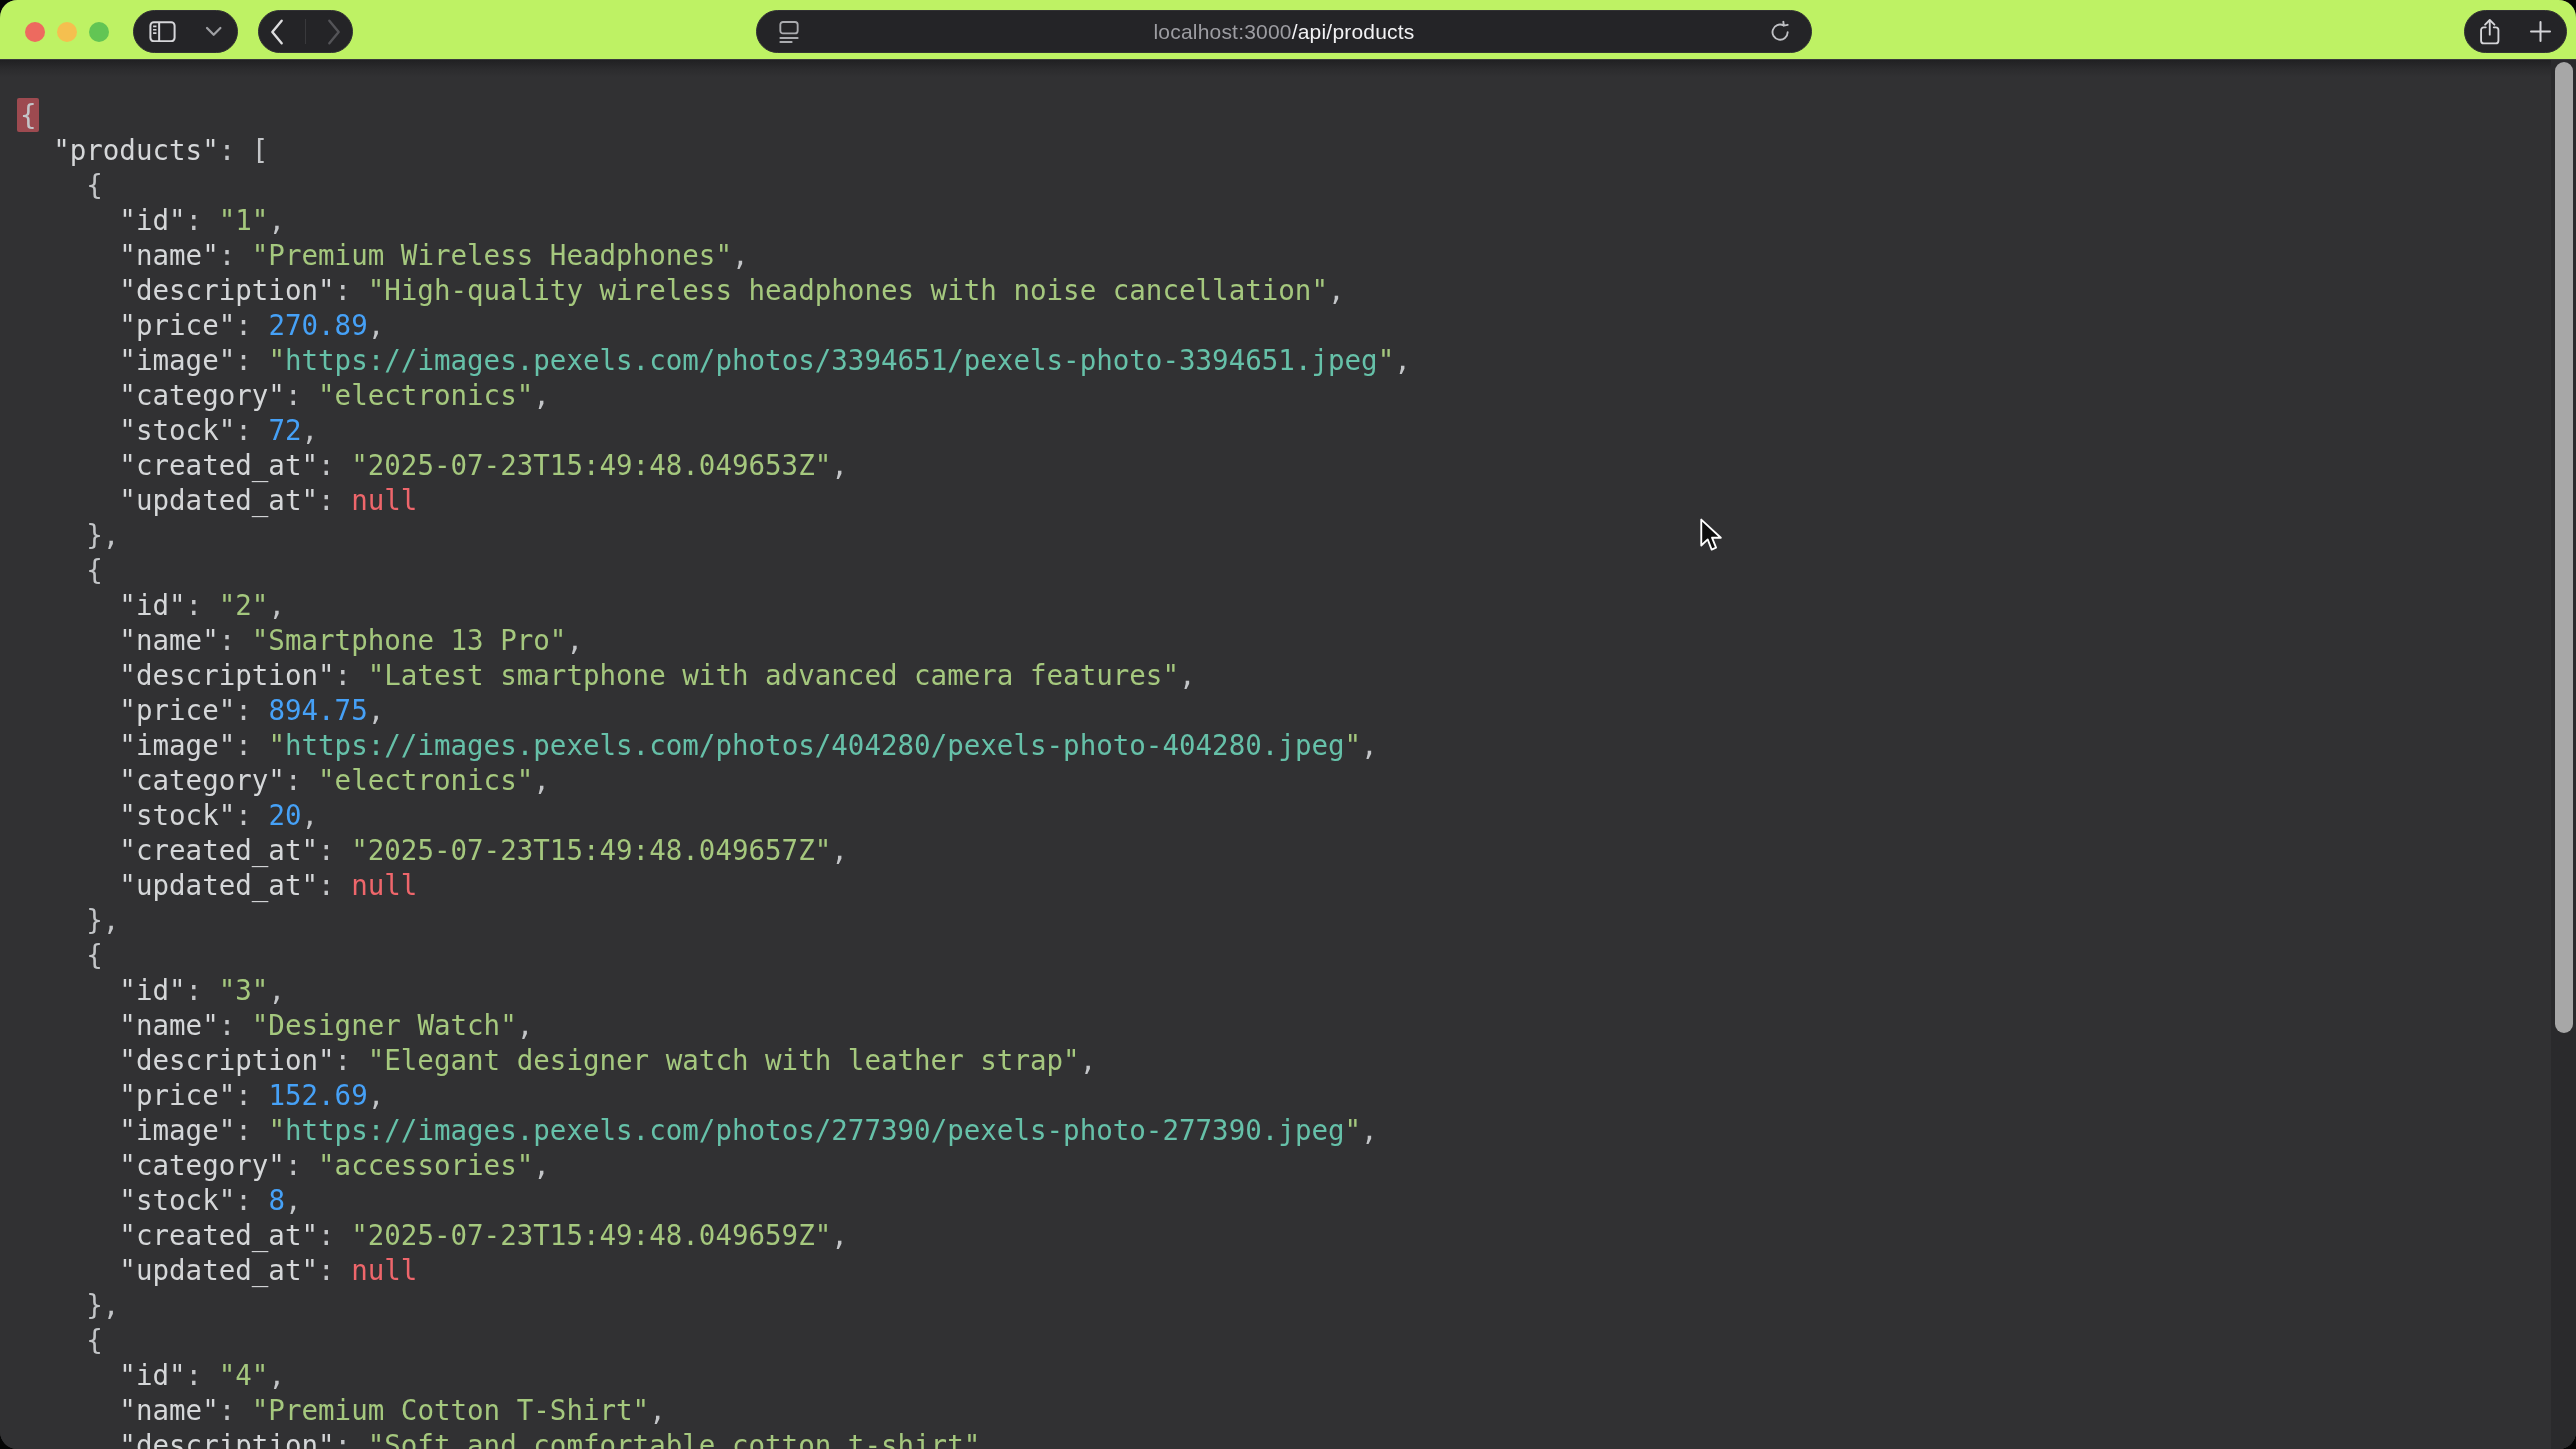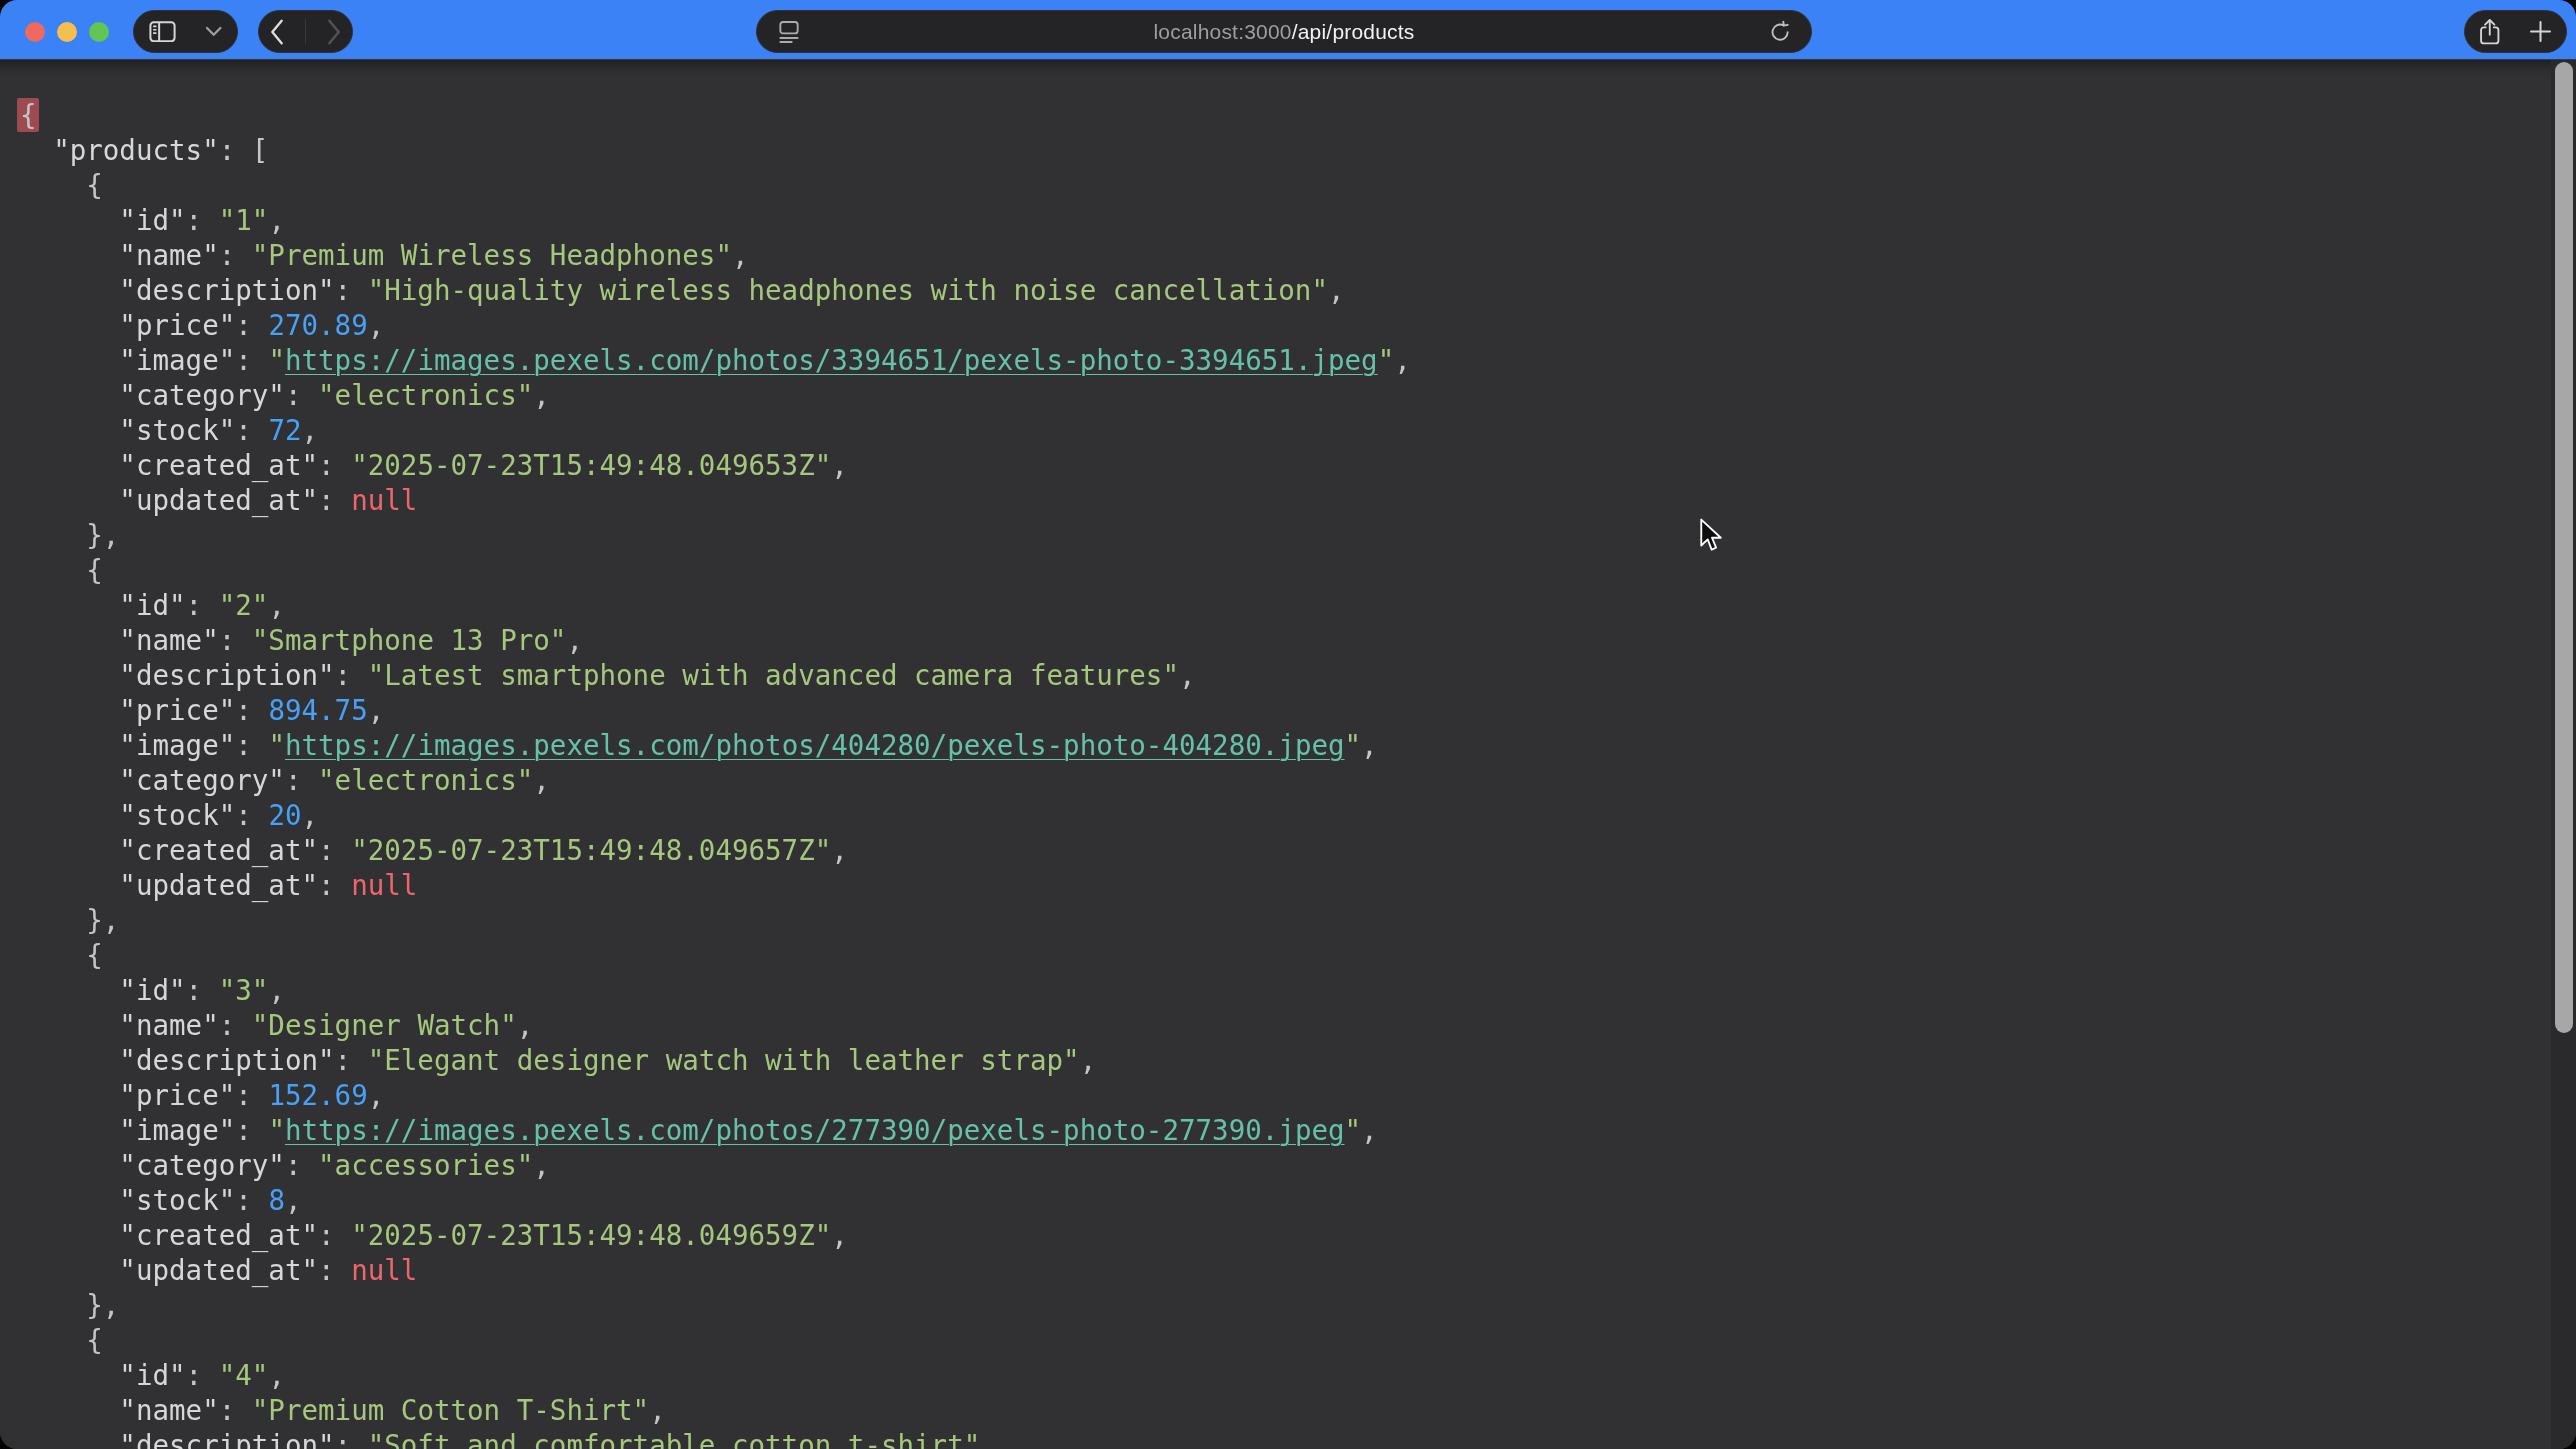--- a/index.html
+++ b/index.html
@@ -1,21 +1,21 @@
 <!DOCTYPE html>
 <html style="--c-key: #d5d7d9; --c-punct: #c3c5c8; --c-string: #a5c87e; --c-number: #46a1f7; --c-link: #66c1a9; --c-null: #ee666b; --c-bracket_highlight_bg: #9d4a50;font-size:10.7px"><head>
 <meta charset="utf-8">
 <style>
   html,body{margin:0;padding:0;}
   body{width:2576px;height:1449px;background:#050505;overflow:hidden;
        font-family:"Liberation Sans",sans-serif;position:relative;}
   .window{position:absolute;inset:0;background:#313133;border-radius:17.4px;overflow:hidden;
           box-shadow:inset 0 0.7px 0 rgba(255,255,255,0.06);}
   
-  .toolbar{position:absolute;top:0;left:0;right:0;height:59px;background:#3b82f6;
+  .toolbar{position:absolute;top:0;left:0;right:0;height:59px;background:#bef264;
            border-bottom:1.3px solid #3a3a3d;z-index:5;}
   .light{position:absolute;top:22px;width:20px;height:20px;border-radius:50%;}
   .pill{position:absolute;top:10px;height:43px;background:#242427;border:1.3px solid #313134;
         border-radius:23px;box-sizing:border-box;display:flex;align-items:center;justify-content:space-around;}
   .pill svg{display:block;}
   .navdiv{width:1.3px;height:25.5px;background:#39393c;}
   .addr-text{position:absolute;left:0;right:0;top:0;bottom:0;display:flex;align-items:center;
              justify-content:center;font-size:21px;letter-spacing:0.2px;pointer-events:none;}
   .addr-host{color:#9d9da2;}
   .addr-path{color:#f2f2f4;}
@@ -24,21 +24,21 @@
   
   .content{position:absolute;top:60px;left:0;right:0;bottom:0;overflow:hidden;
            background:linear-gradient(#202022 0px,#2b2b2d 8.7px,#313133 17.4px);}
   pre.code{margin:0;padding:38px 0 0 20px;font-family:"DejaVu Sans Mono",monospace;
            font-size:27.5px;line-height:35px;color:var(--c-punct,#c3c5c8);}
   .k{color:var(--c-key,#d5d7d9);}
   .p{color:var(--c-punct,#c3c5c8);}
   .s{color:var(--c-string,#a5c87e);}
   .n{color:var(--c-number,#46a1f7);}
   .nul{color:var(--c-null,#ee666b);}
-  a.l{color:var(--c-link,#66c1a9);text-decoration:underline;text-decoration-thickness:1.3px;
+  a.l{color:var(--c-link,#66c1a9);text-decoration-thickness:1.3px;
       text-underline-offset:4px;cursor:pointer;}
   .hl{background:var(--c-bracket_highlight_bg,#9d4a50);padding:1.3px 2.7px;margin:-1.3px -2.7px;border-radius:2px;}
   
   .sb-track{position:absolute;top:60px;right:0;bottom:0;width:25.5px;background:#2a2a2c;}
   .sb-thumb{position:absolute;top:62px;right:3.4px;width:18px;height:971px;border-radius:9.4px;
             background:#a7a7a7;}
   
   .cursor{position:absolute;left:1700px;top:518px;z-index:50;pointer-events:none;}
 </style>
 </head>

